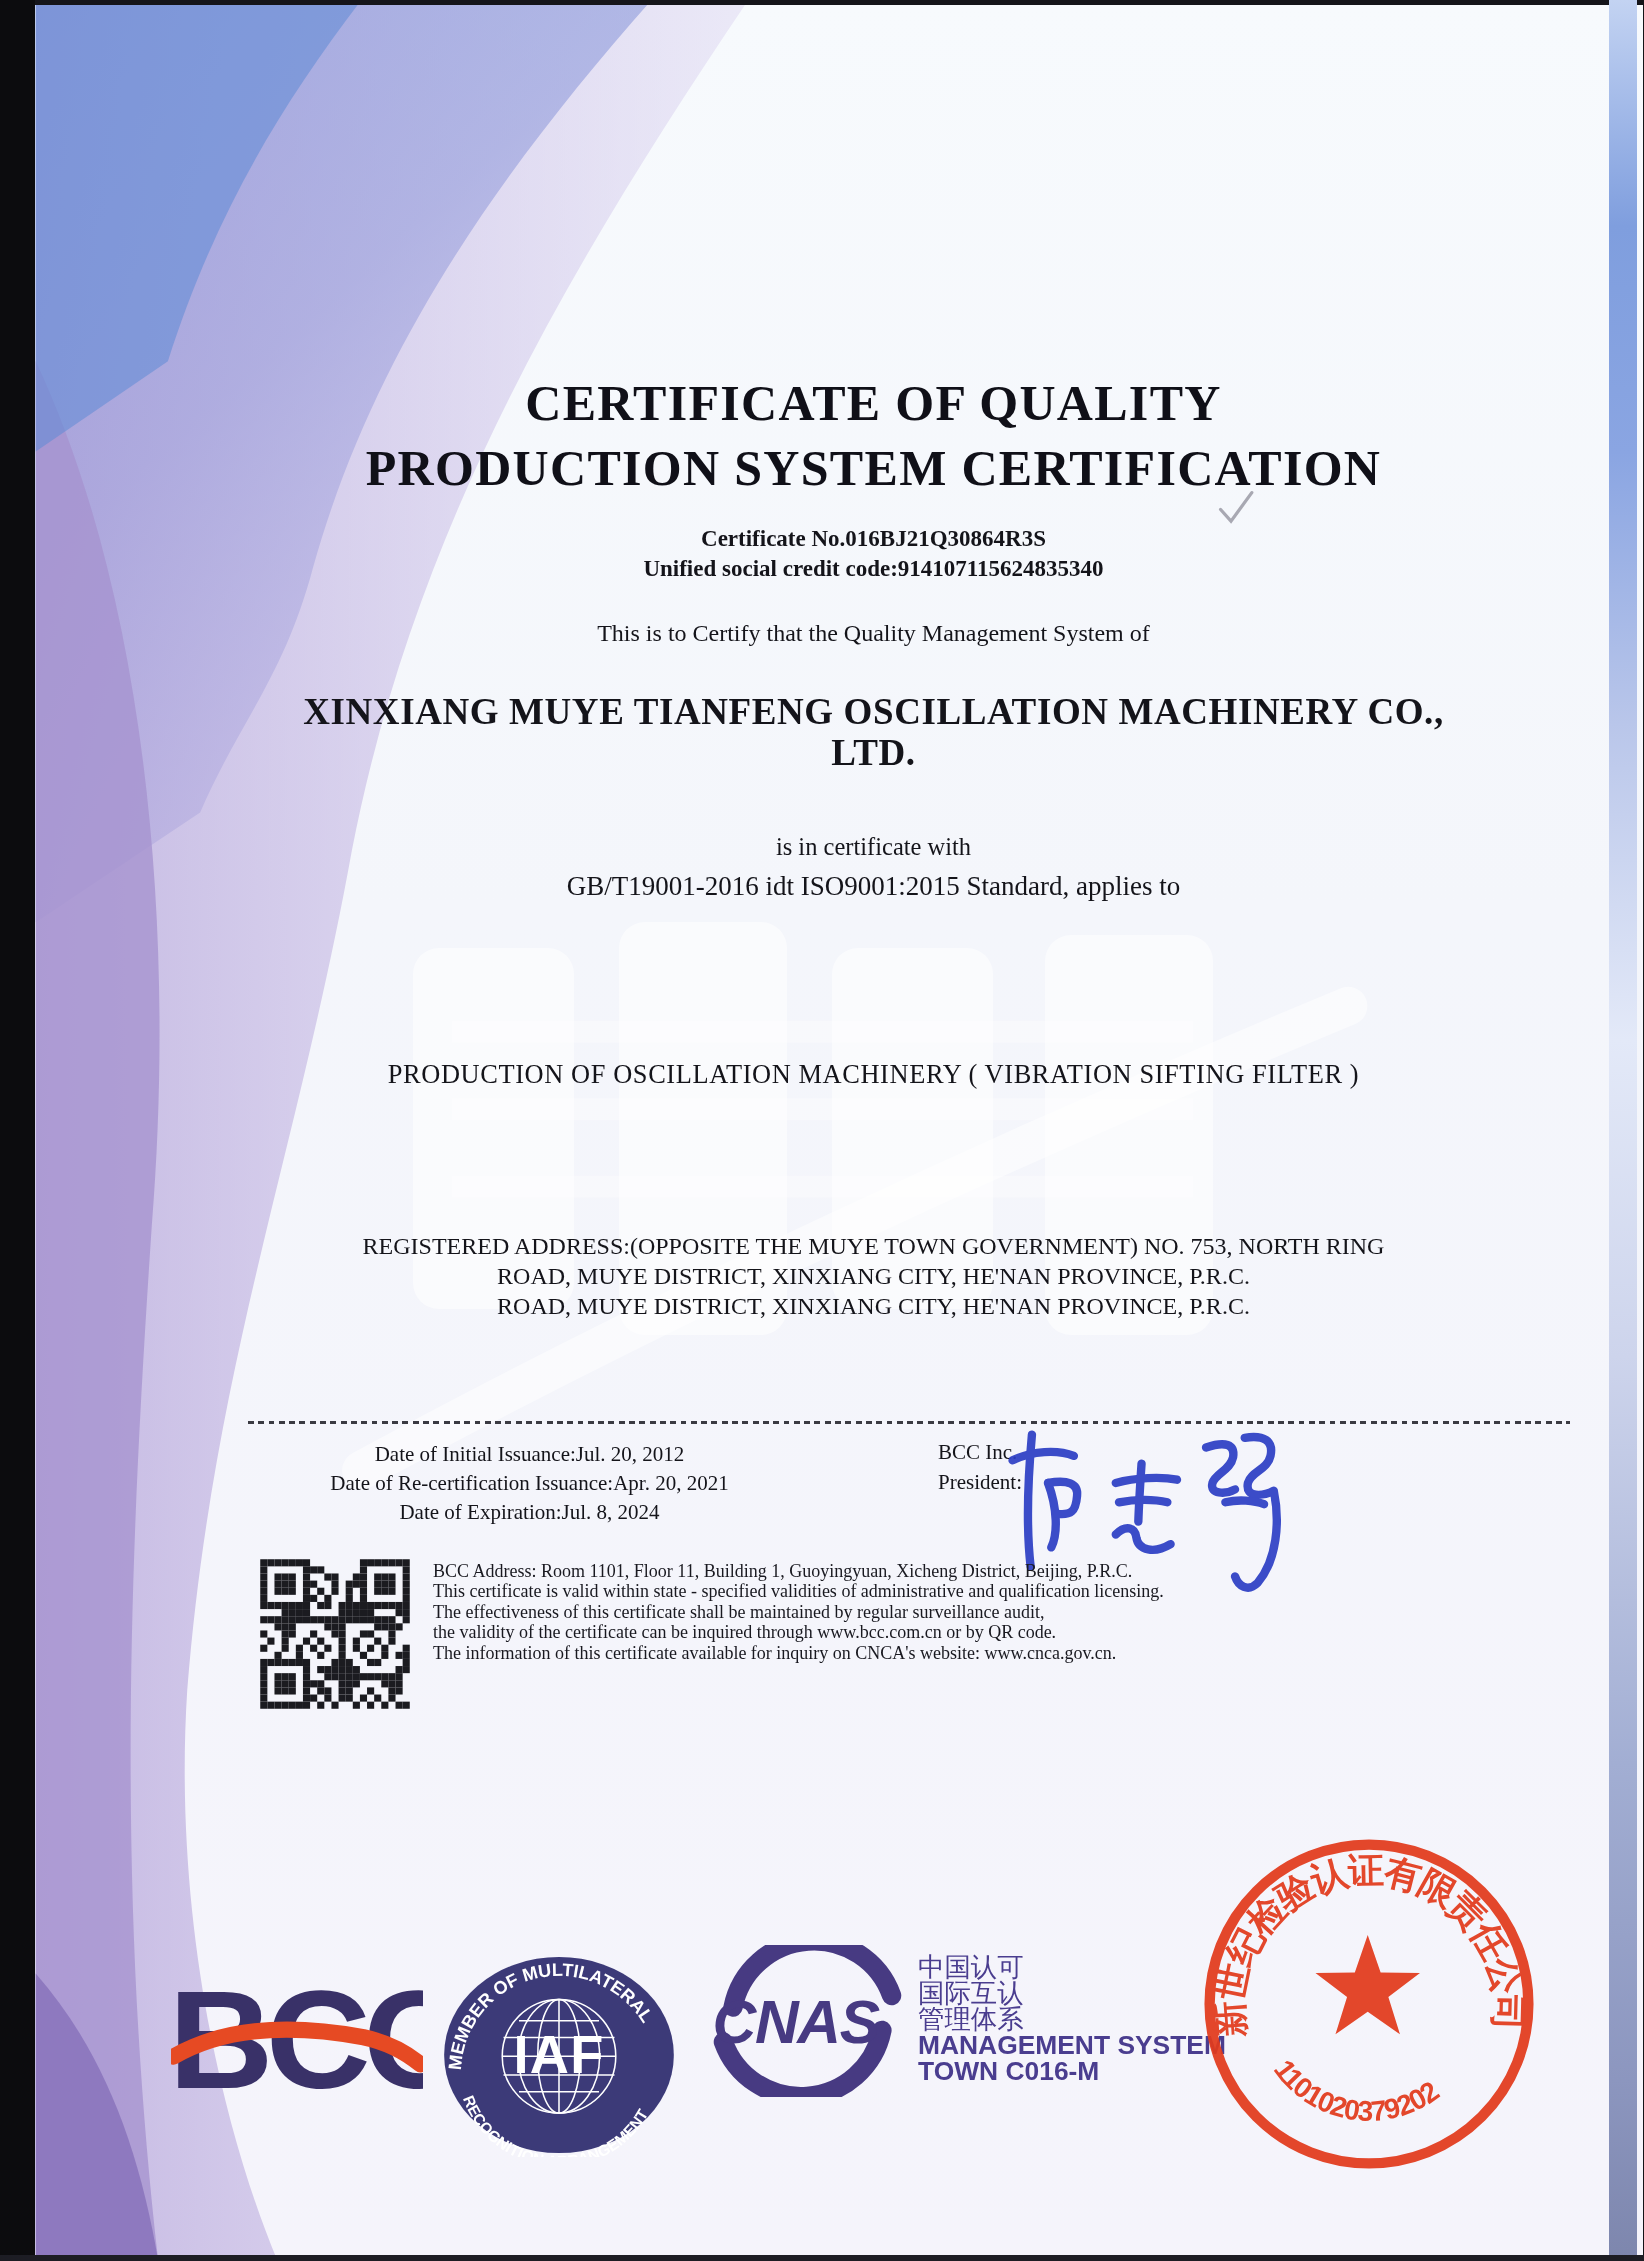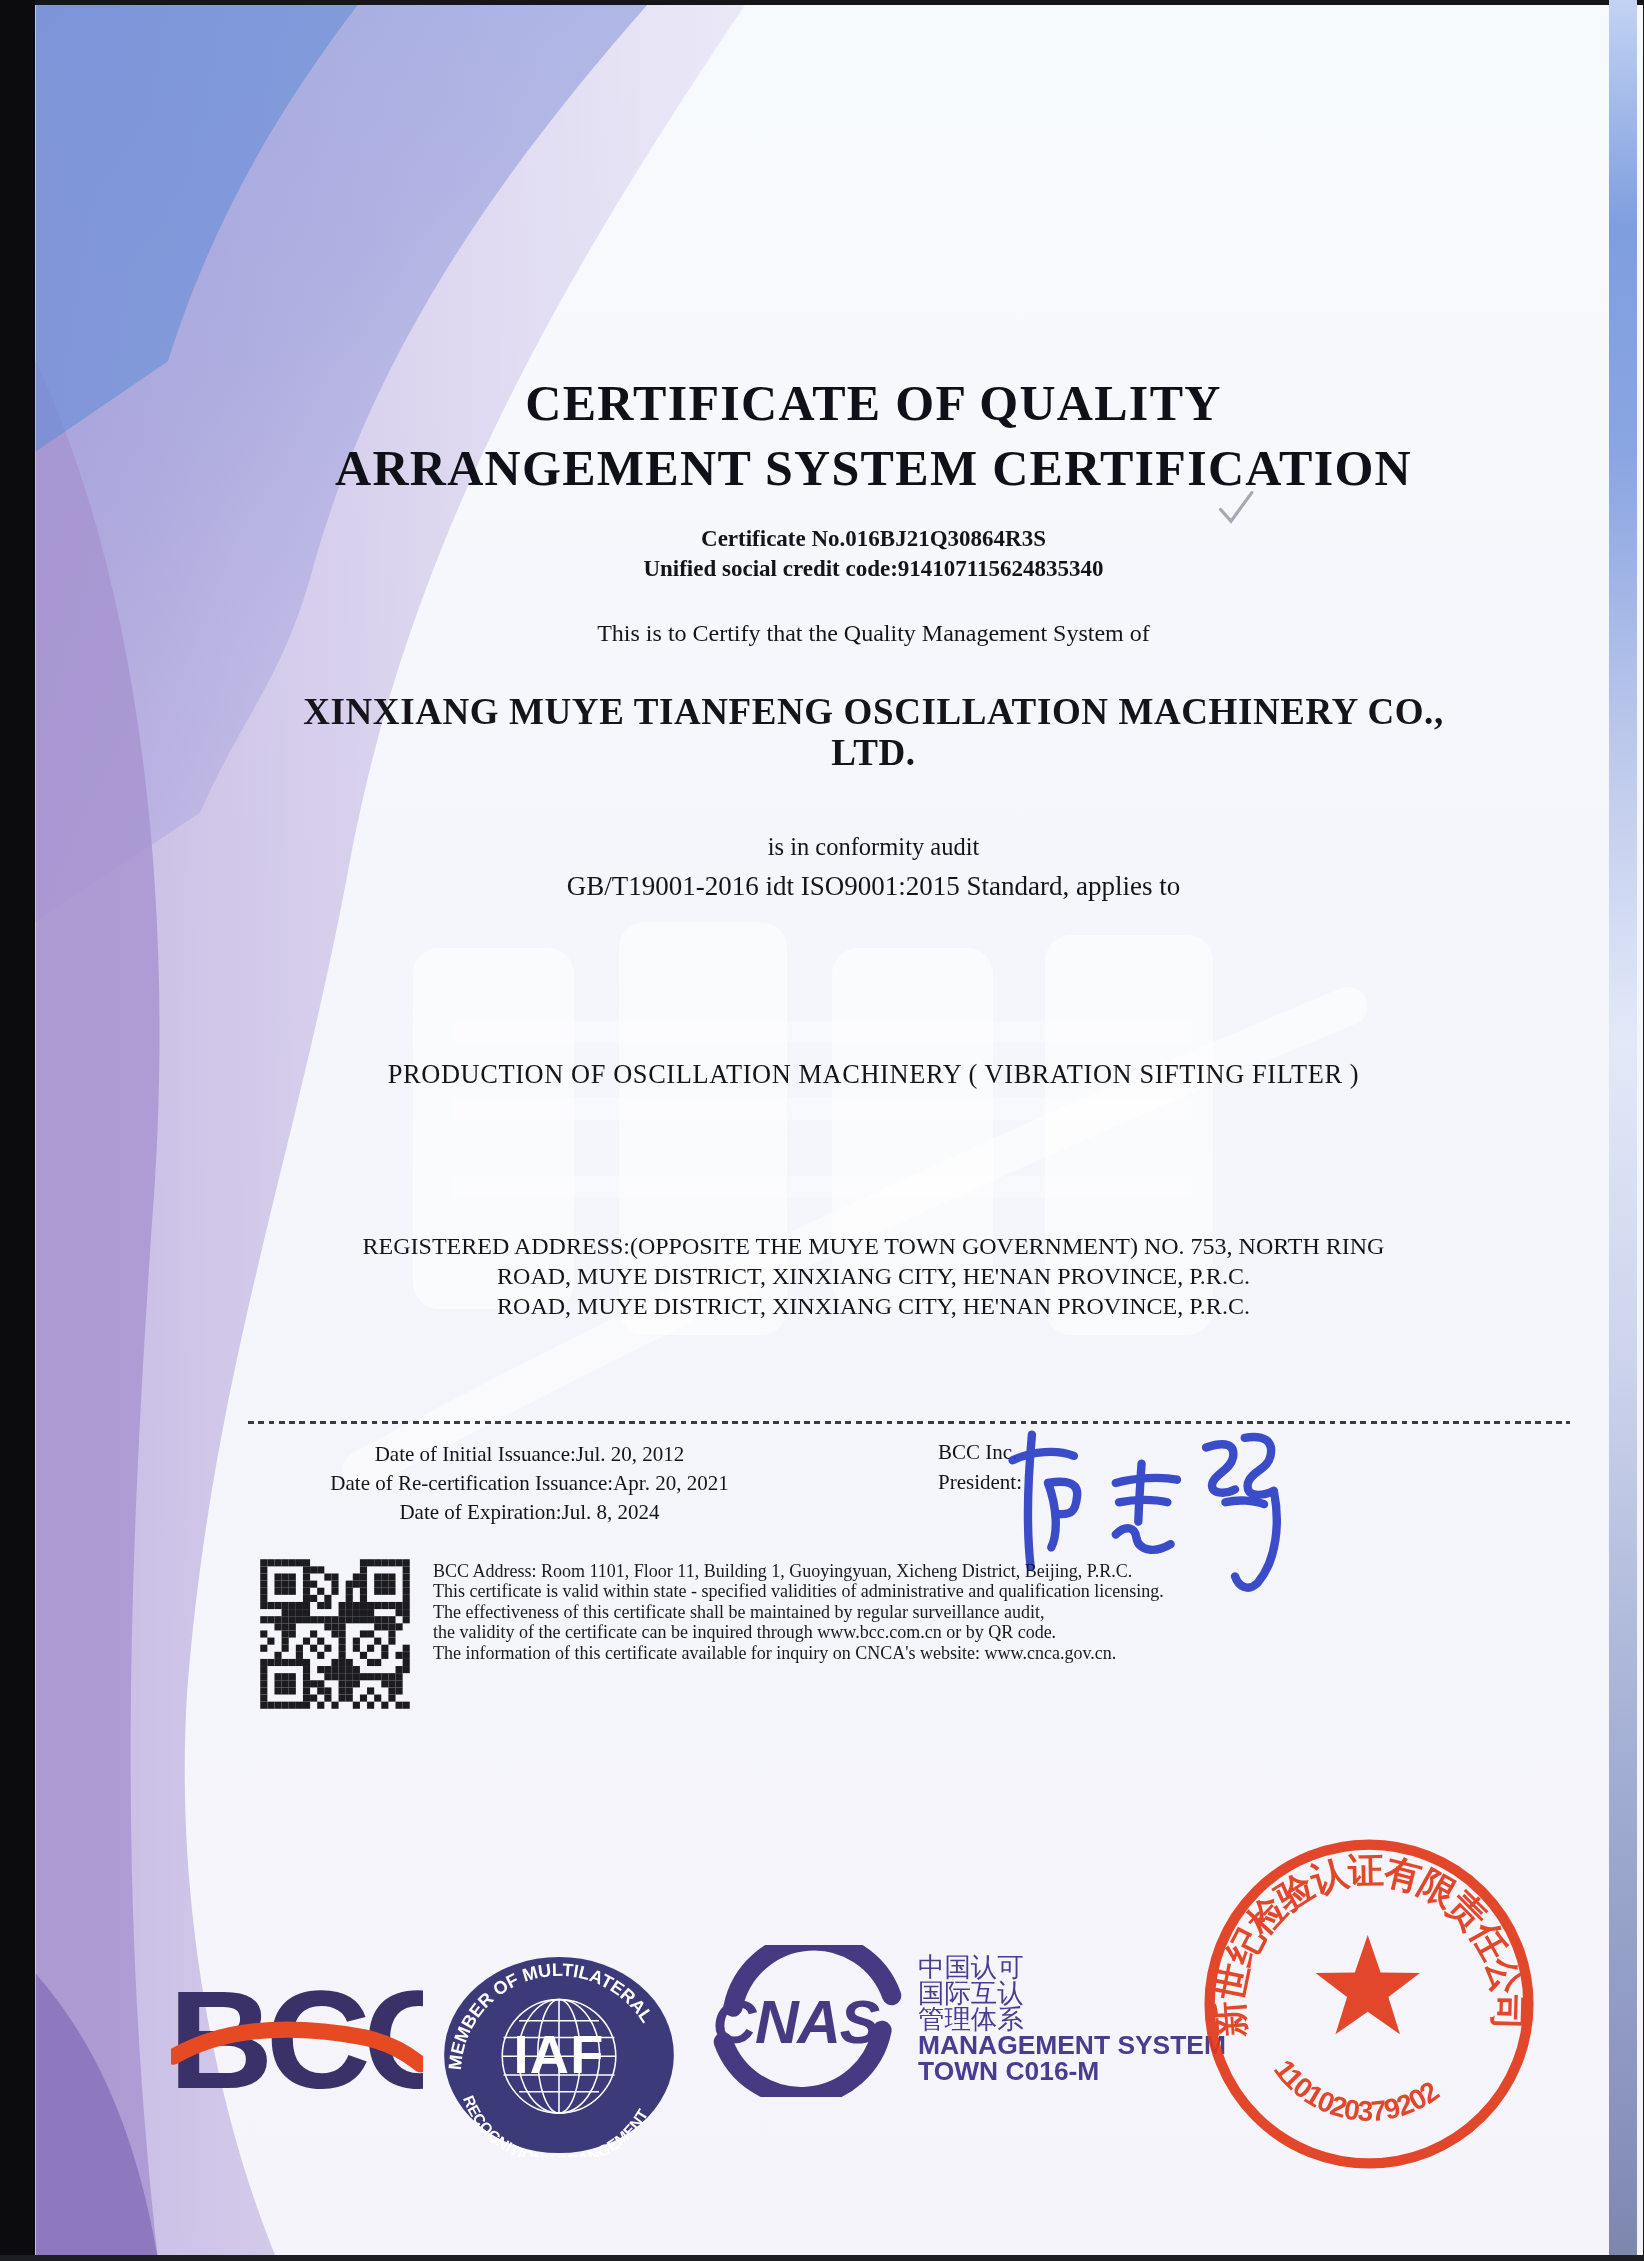--- a/index.html
+++ b/index.html
@@ -83,40 +83,40 @@
   </div>
 
   <div class="abs edge-top"></div>
   <div class="abs edge-right-blue"></div>
   <div class="abs edge-right-black"></div>
   <div class="abs edge-left"></div>
   <div class="abs edge-bottom"></div>
 
   <div class="abs centered title">
     <div>CERTIFICATE OF QUALITY</div>
-    <div>ARRANGEMENT SYSTEM CERTIFICATION</div>
+    <div>PRODUCTION SYSTEM CERTIFICATION</div>
   </div>
 
   <div class="abs centered certmeta">
     <div>Certificate No.016BJ21Q30864R3S</div>
     <div>Unified social credit code:914107115624835340</div>
   </div>
 
   <svg class="abs" style="left:1218px;top:490px;" width="39" height="39" viewBox="0 0 60 60">
     <path d="M4,30 L20,48 L52,4" stroke="#8d8d9a" stroke-width="5" fill="none" stroke-linecap="round" opacity="0.75"></path>
   </svg>
 
   <div class="abs centered certify">This is to Certify that the Quality Management System of</div>
 
   <div class="abs centered company">
     <div>XINXIANG MUYE TIANFENG OSCILLATION MACHINERY CO.,</div>
     <div>LTD.</div>
   </div>
 
-  <div class="abs centered conformity">is in conformity audit</div>
+  <div class="abs centered conformity">is in certificate with</div>
   <div class="abs centered standard">GB/T19001-2016 idt ISO9001:2015 Standard, applies to</div>
   <div class="abs centered scope">PRODUCTION OF OSCILLATION MACHINERY ( VIBRATION SIFTING FILTER )</div>
 
   <div class="abs centered addresses">
     <div>REGISTERED ADDRESS:(OPPOSITE THE MUYE TOWN GOVERNMENT) NO. 753, NORTH RING</div>
     <div>ROAD, MUYE DISTRICT, XINXIANG CITY, HE'NAN PROVINCE, P.R.C.</div>
     <div>ROAD, MUYE DISTRICT, XINXIANG CITY, HE'NAN PROVINCE, P.R.C.</div>
   </div>
 
   <div class="abs dotline"></div>

